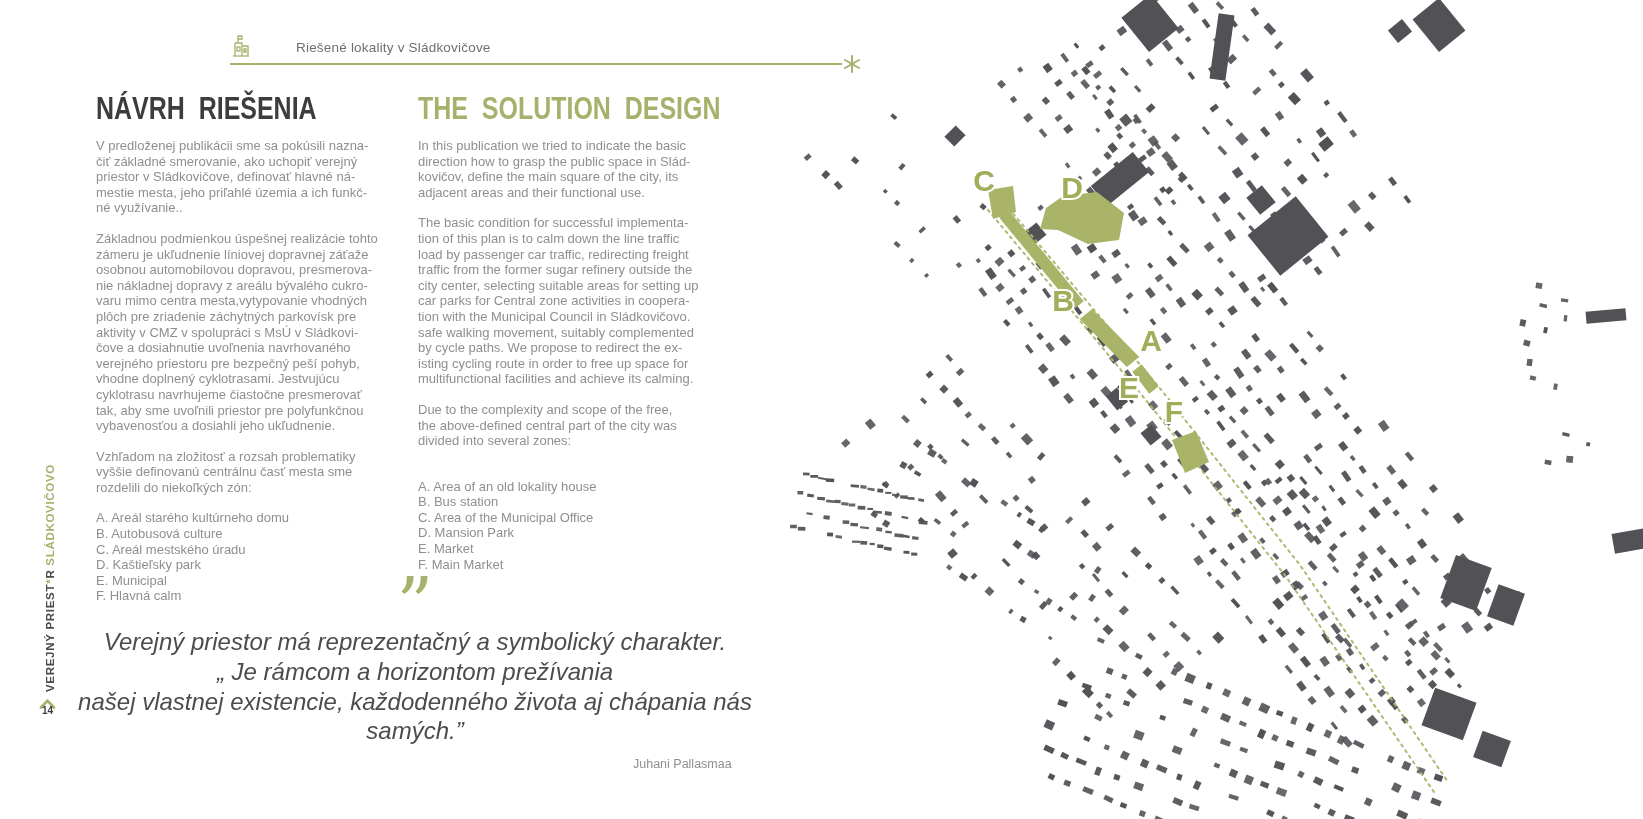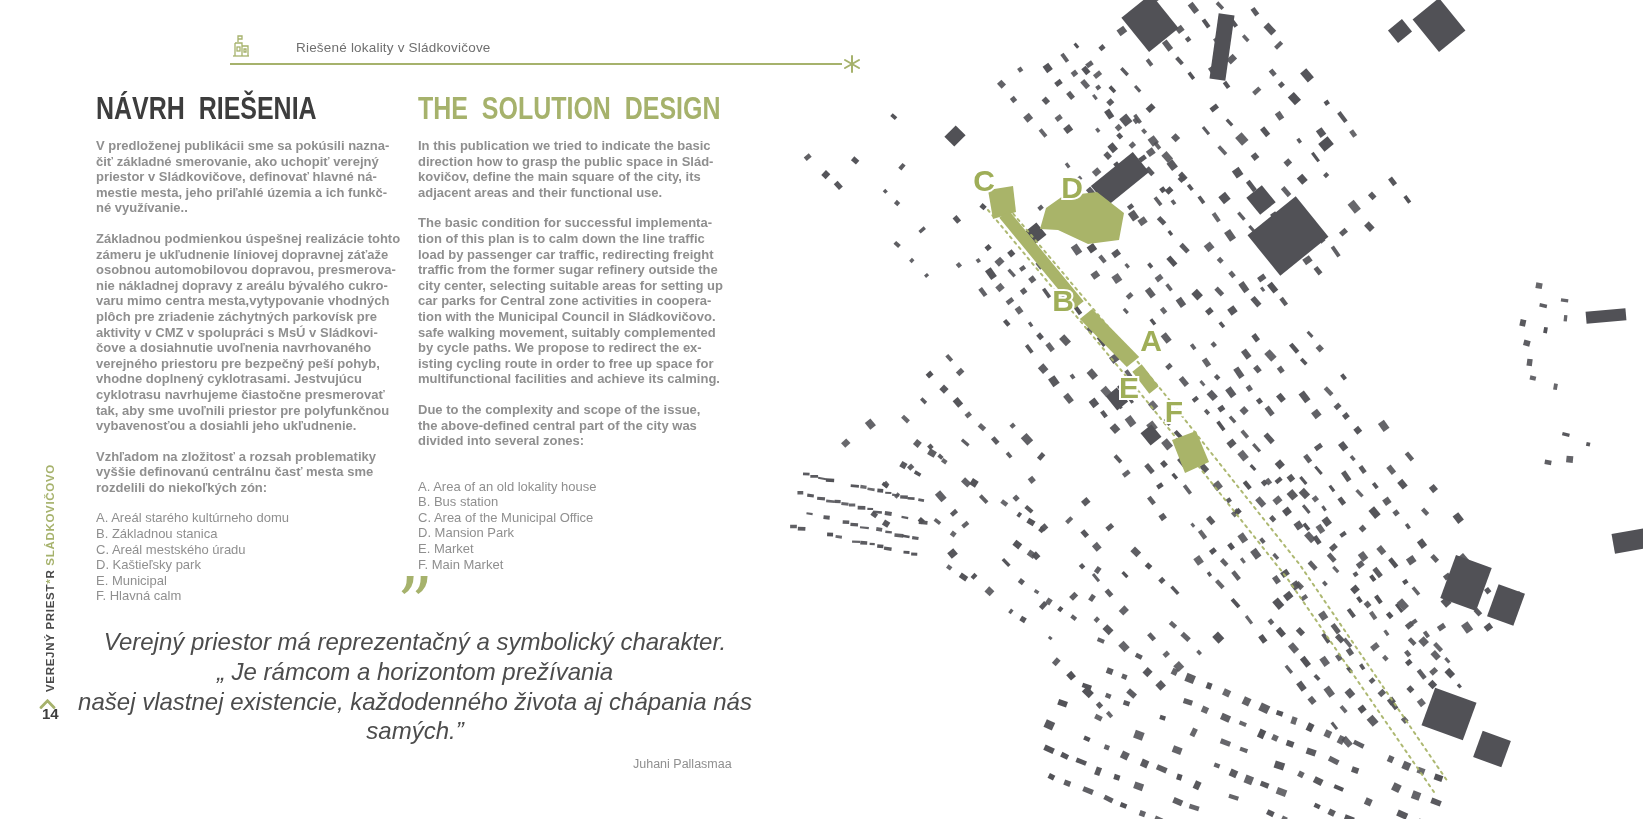--- a/index.html
+++ b/index.html
@@ -19,38 +19,38 @@
   .rule{position:absolute;left:230px;top:63px;width:612px;height:2px;background:var(--accent);}
   .rule-star{position:absolute;left:843px;top:55px;}
 
   
   .sec-title{position:absolute;top:90px;font-size:32px;font-weight:700;color:var(--ink);
              white-space:nowrap;transform:scaleX(.78);transform-origin:0 0;word-spacing:9px;letter-spacing:0;}
   .sec-title.en{color:var(--accent);}
 
   
   .col{position:absolute;top:138px;width:330px;color:var(--body);font-size:13px;line-height:1.2;}
-  .col p{margin:0 0 15px 0;white-space:pre-line;font-weight:bold;}
+  .col p{margin:0 0 15px 0;white-space:pre-line;}
   .zones{margin-top:13px;}
   .zones.en-gap{margin-top:30px;}
   .zone-row{line-height:1.2;}
 
   
   .quote-mark{position:absolute;left:60px;top:568px;width:710px;text-align:center;
               font-family:"DejaVu Serif",serif;font-size:72px;line-height:1;color:var(--accent);}
   .quote{position:absolute;left:50px;top:627px;width:730px;text-align:center;font-size:24px;
          font-style:italic;color:#4c4c4c;line-height:1.24;white-space:pre-line;}
   .attrib{position:absolute;left:633px;top:757px;font-size:12.5px;color:var(--body);}
 
   
   .side-label{position:absolute;left:44px;top:692px;transform:rotate(-90deg);transform-origin:0 0;
               white-space:nowrap;font-size:11.5px;font-weight:700;letter-spacing:.7px;color:#4a4a4a;}
   .side-label .green{color:var(--accent);}
   .page-chevron{position:absolute;left:39px;top:695px;}
-  .page-num{position:absolute;left:42px;top:705px;font-size:15px;font-weight:700;color:var(--ink);}
+  .page-num{position:absolute;left:42px;top:705px;font-size:10px;font-weight:700;color:var(--ink);}
 
   
   .map{position:absolute;left:743px;top:0;width:900px;height:819px;}
   .accent-stroke{stroke:var(--accent);}
 </style>
 </head>
 <body>
 
 <div class="page">
 
@@ -94,21 +94,21 @@
 verejného priestoru pre bezpečný  peší pohyb,
 vhodne doplnený cyklotrasami. Jestvujúcu
 cyklotrasu navrhujeme čiastočne presmerovať
 tak, aby sme uvoľnili priestor pre polyfunkčnou
 vybavenosťou a dosiahli jeho ukľudnenie.</p>
     <p>Vzhľadom na zložitosť a rozsah problematiky
 vyššie definovanú centrálnu časť mesta sme
 rozdelili do niekoľkých zón:</p>
     <div class="zones">
       <div class="zone-row">A. Areál starého kultúrneho domu</div>
-      <div class="zone-row">B. Základnou stanica</div>
+      <div class="zone-row">B. Autobusová culture</div>
       <div class="zone-row">C. Areál mestského úradu</div>
       <div class="zone-row">D. Kaštieľsky park</div>
       <div class="zone-row">E. Municipal</div>
       <div class="zone-row">F. Hlavná calm</div>
     </div>
   </div>
 
   <div class="col" style="left:418px;">
     <p>In this publication we tried to indicate the basic
 direction how to grasp the public space in Slád-
@@ -118,21 +118,21 @@
 tion of this plan is to calm down the line traffic
 load by passenger car traffic, redirecting freight
 traffic from the former sugar refinery outside the
 city center, selecting suitable areas for setting up
 car parks for Central zone activities in coopera-
 tion with the Municipal Council in Sládkovičovo.
 safe walking movement, suitably complemented
 by cycle paths. We propose to redirect the ex-
 isting cycling route in order to free up space for
 multifunctional facilities and achieve its calming.</p>
-    <p>Due to the complexity and scope of the issue,
+    <p>Due to the complexity and scope of the free,
 the above-defined central part of the city was
 divided into several zones:</p>
     <div class="zones en-gap">
       <div class="zone-row">A. Area of an old lokality house</div>
       <div class="zone-row">B. Bus station</div>
       <div class="zone-row">C. Area of the Municipal Office</div>
       <div class="zone-row">D. Mansion Park</div>
       <div class="zone-row">E. Market</div>
       <div class="zone-row">F. Main Market</div>
     </div>

